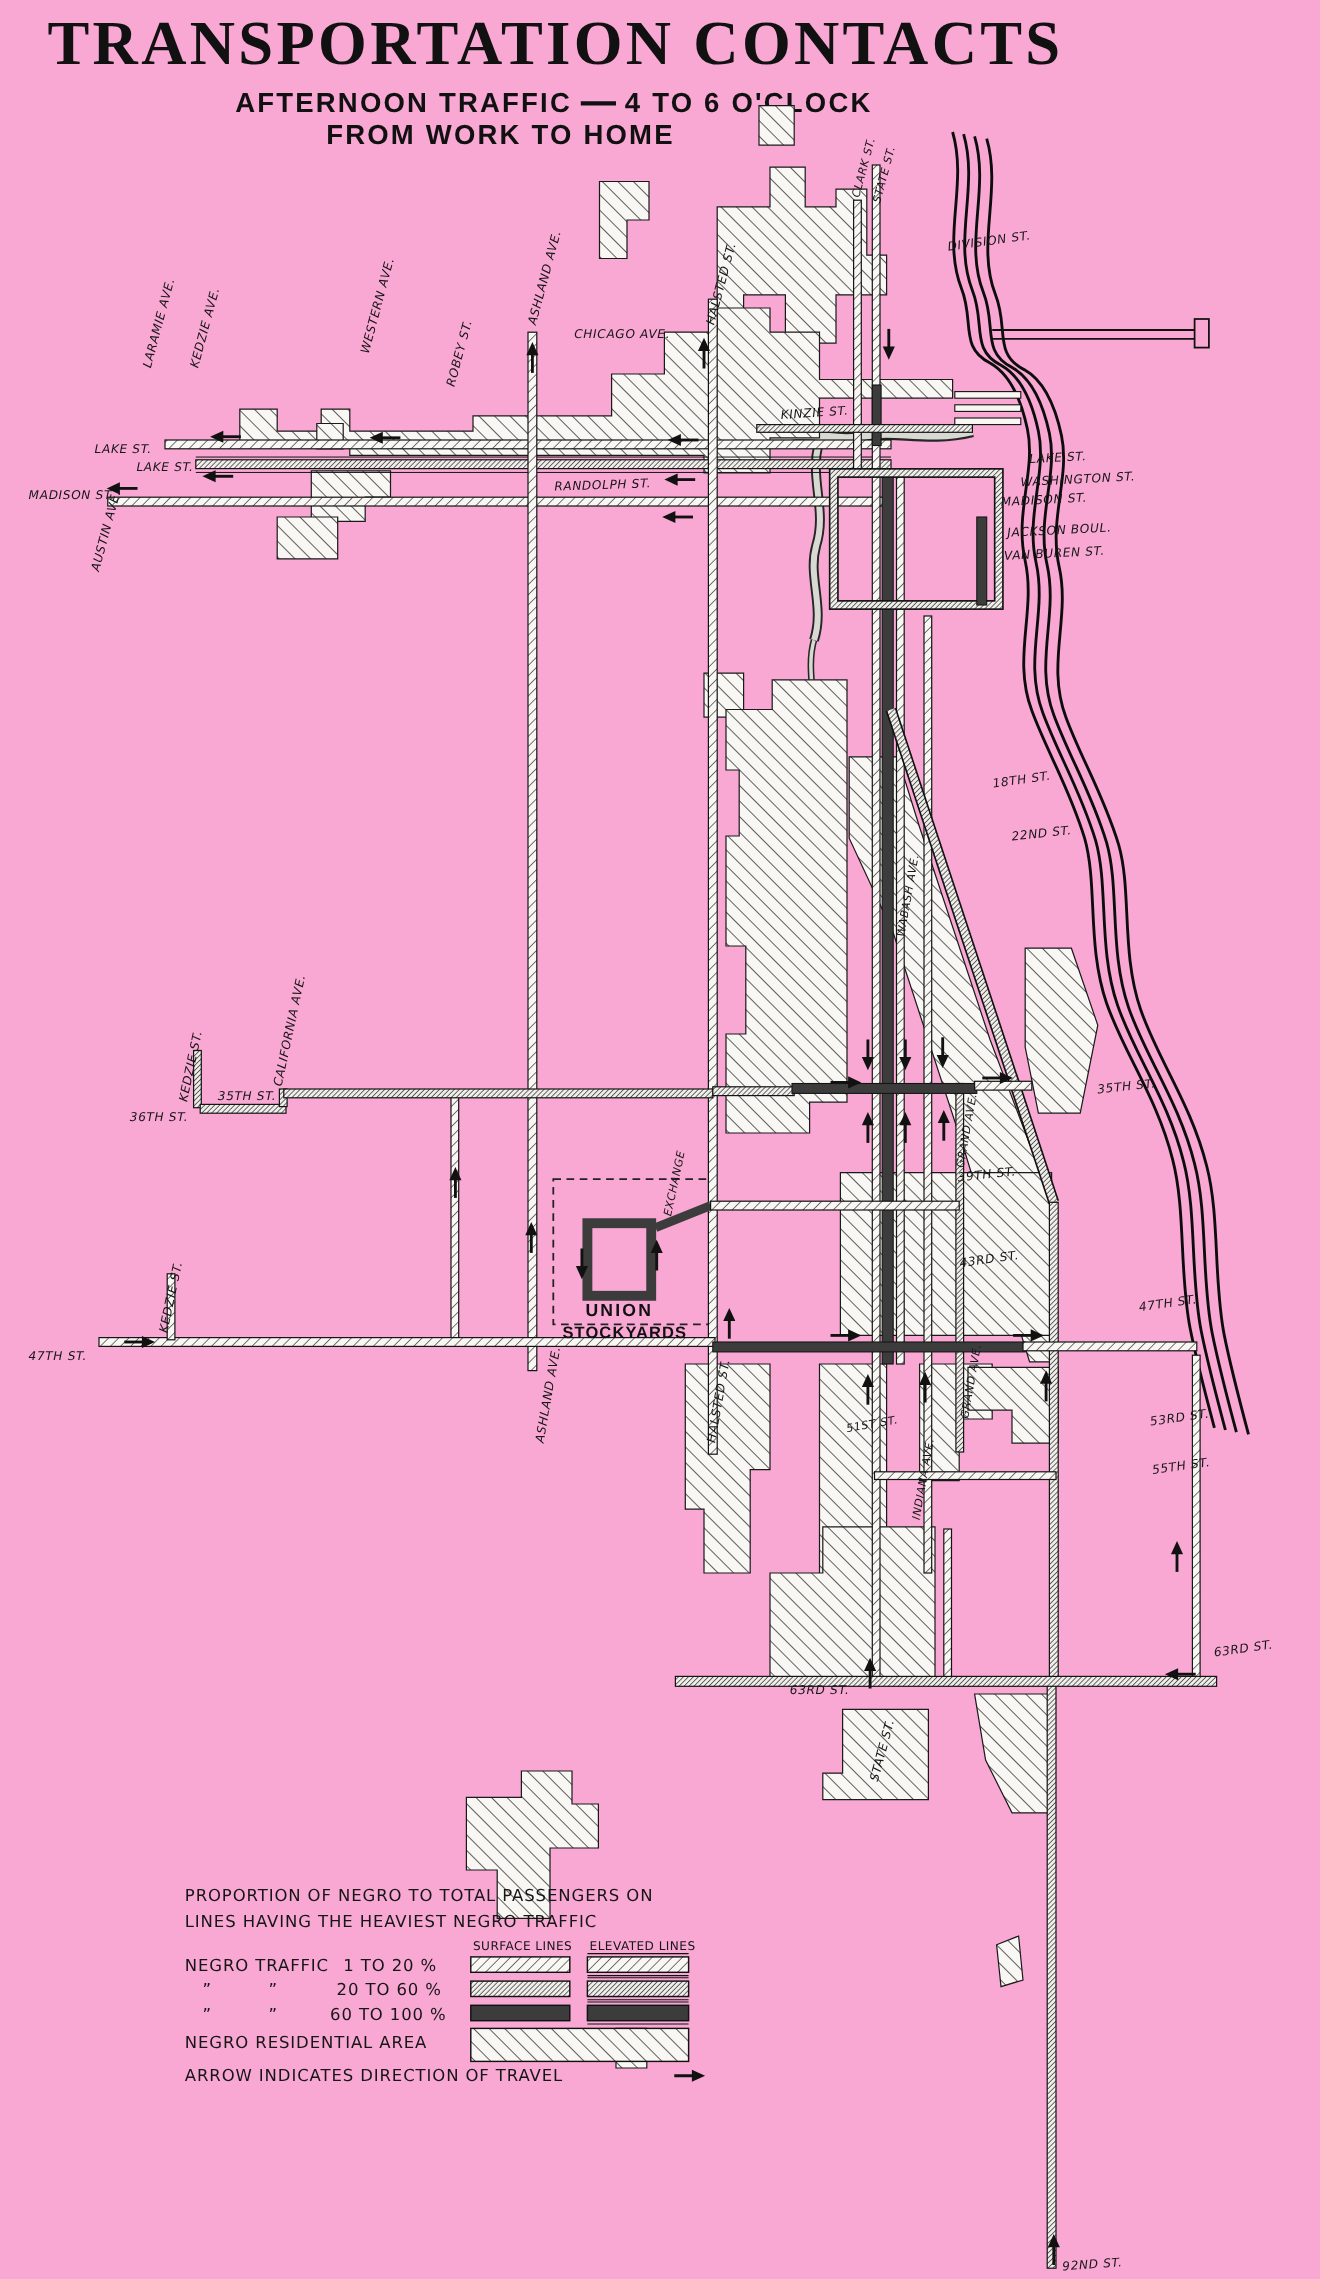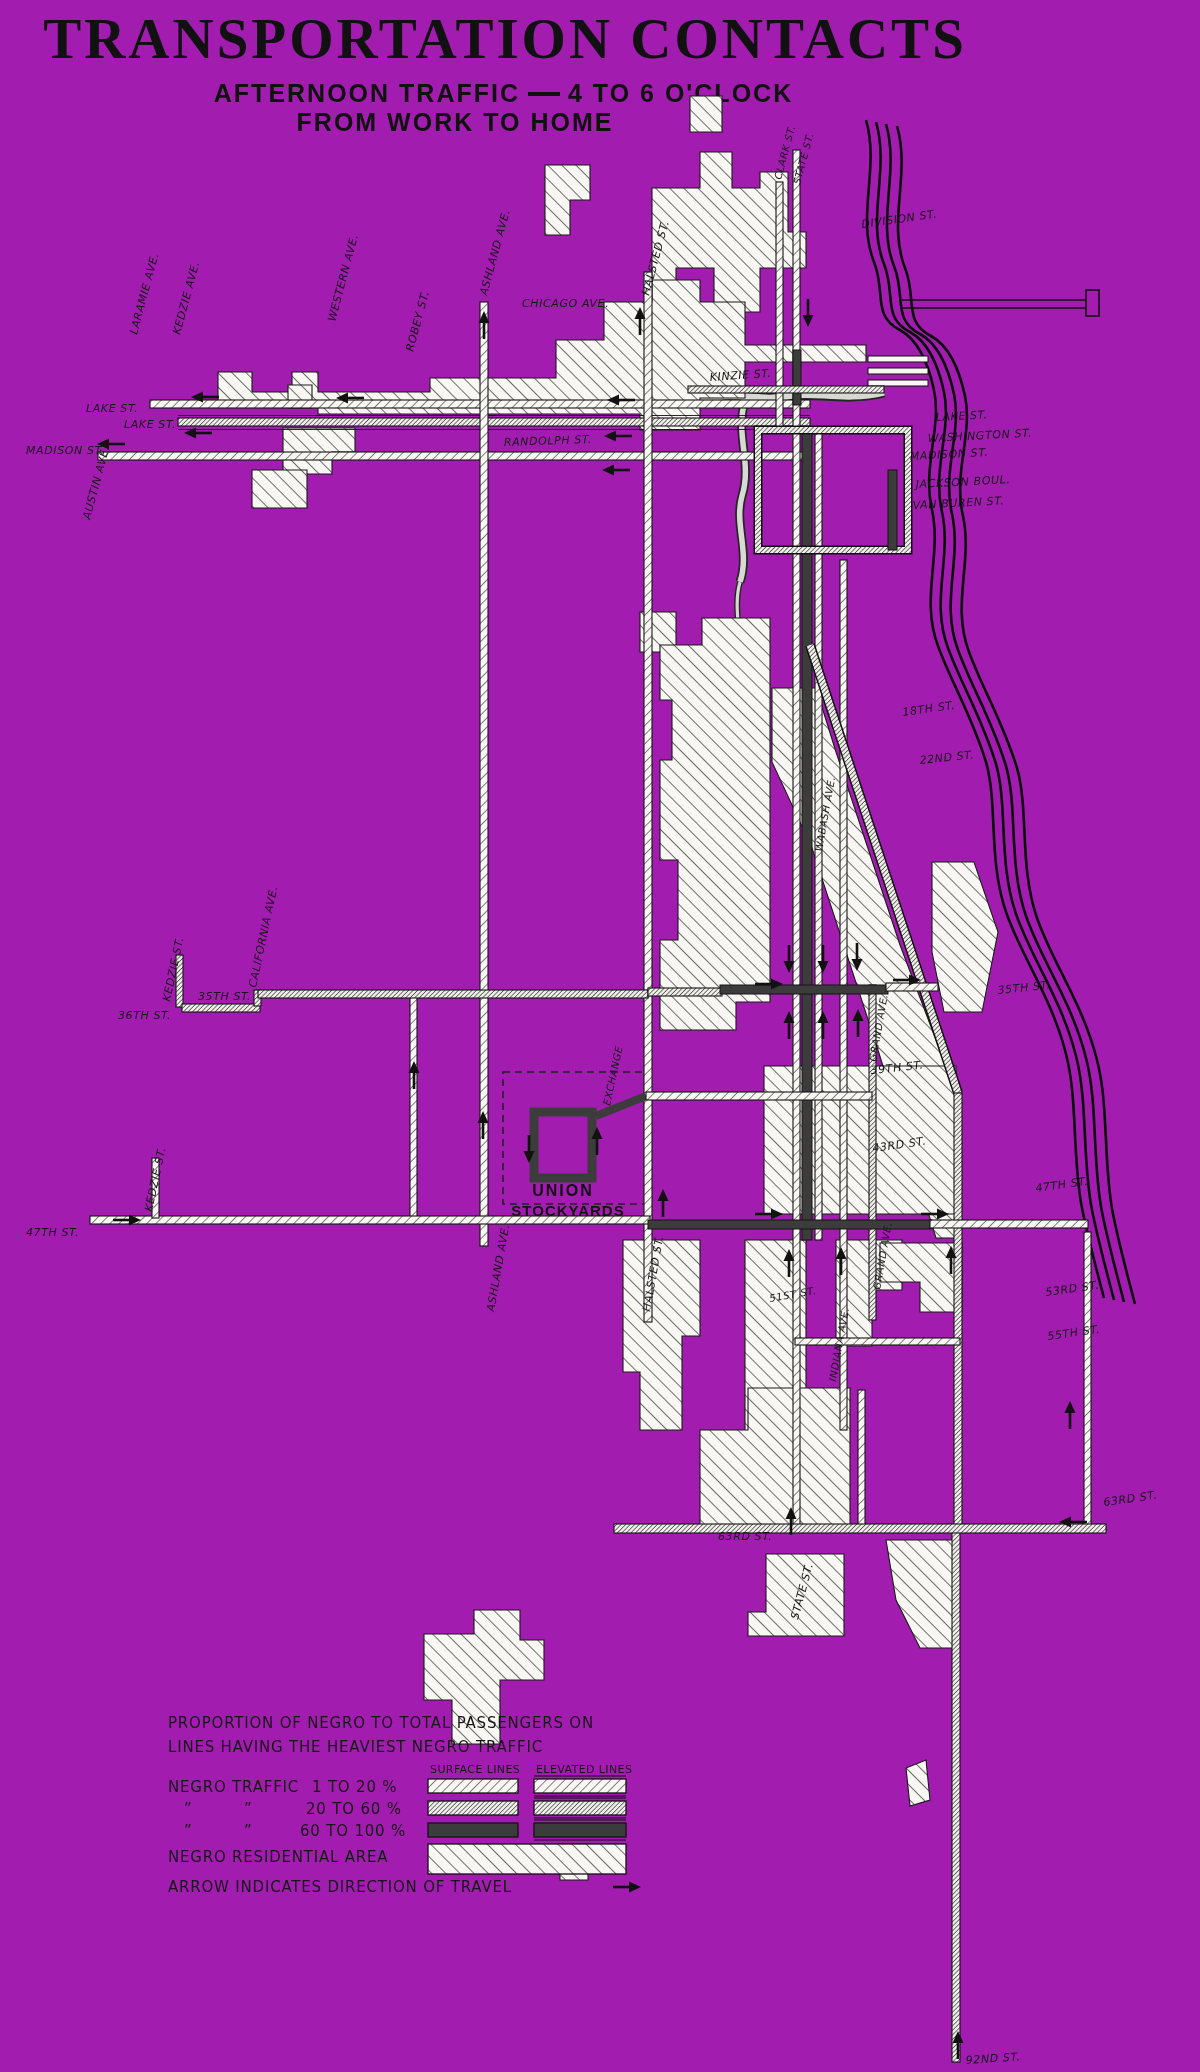--- a/index.html
+++ b/index.html
@@ -1,16 +1,16 @@
 <!DOCTYPE html>
 <html><head>
 <meta charset="utf-8">
 <style>
   html,body{margin:0;padding:0;background:#f6f5f1;}
-  .page{position:relative;width:1200px;height:2072px;background:#a21caf;margin:0 auto;
+  .page{position:relative;width:1200px;height:2072px;background:#f9a8d4;margin:0 auto;
         font-family:"DejaVu Sans",sans-serif;}
   svg{display:block}
   .title-main{font-family:"Liberation Serif",serif;font-weight:bold;font-size:57px;
               letter-spacing:3px;fill:#111;}
   .title-sub{font-family:"Liberation Sans",sans-serif;font-weight:bold;font-size:25px;
              letter-spacing:2px;fill:#111;}
   .lbl{font-family:"DejaVu Sans",sans-serif;font-style:italic;font-size:11px;
        letter-spacing:.6px;fill:#161616;}
   .lbl-sm{font-size:10px;}
   .leg{font-family:"DejaVu Sans",sans-serif;font-size:15px;letter-spacing:.8px;fill:#161616;}

